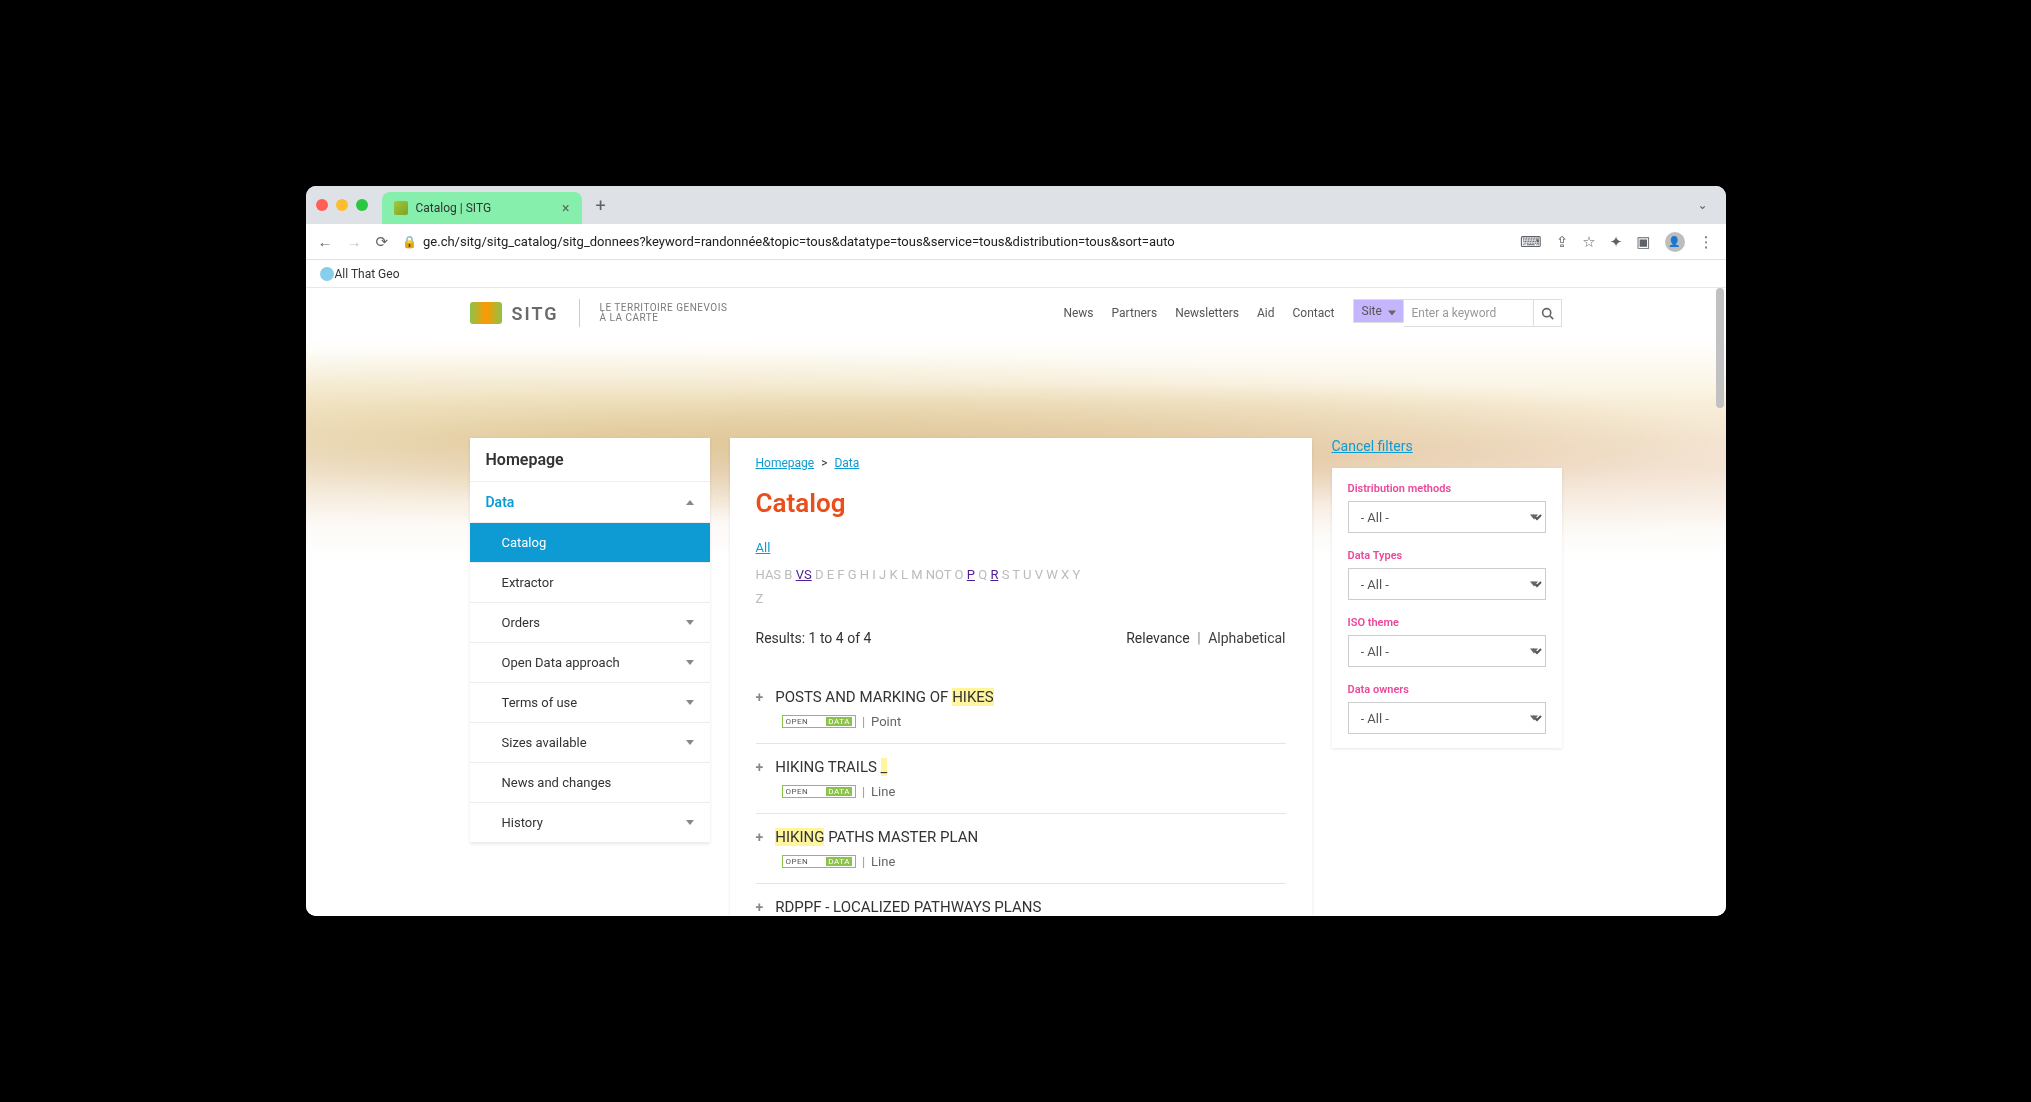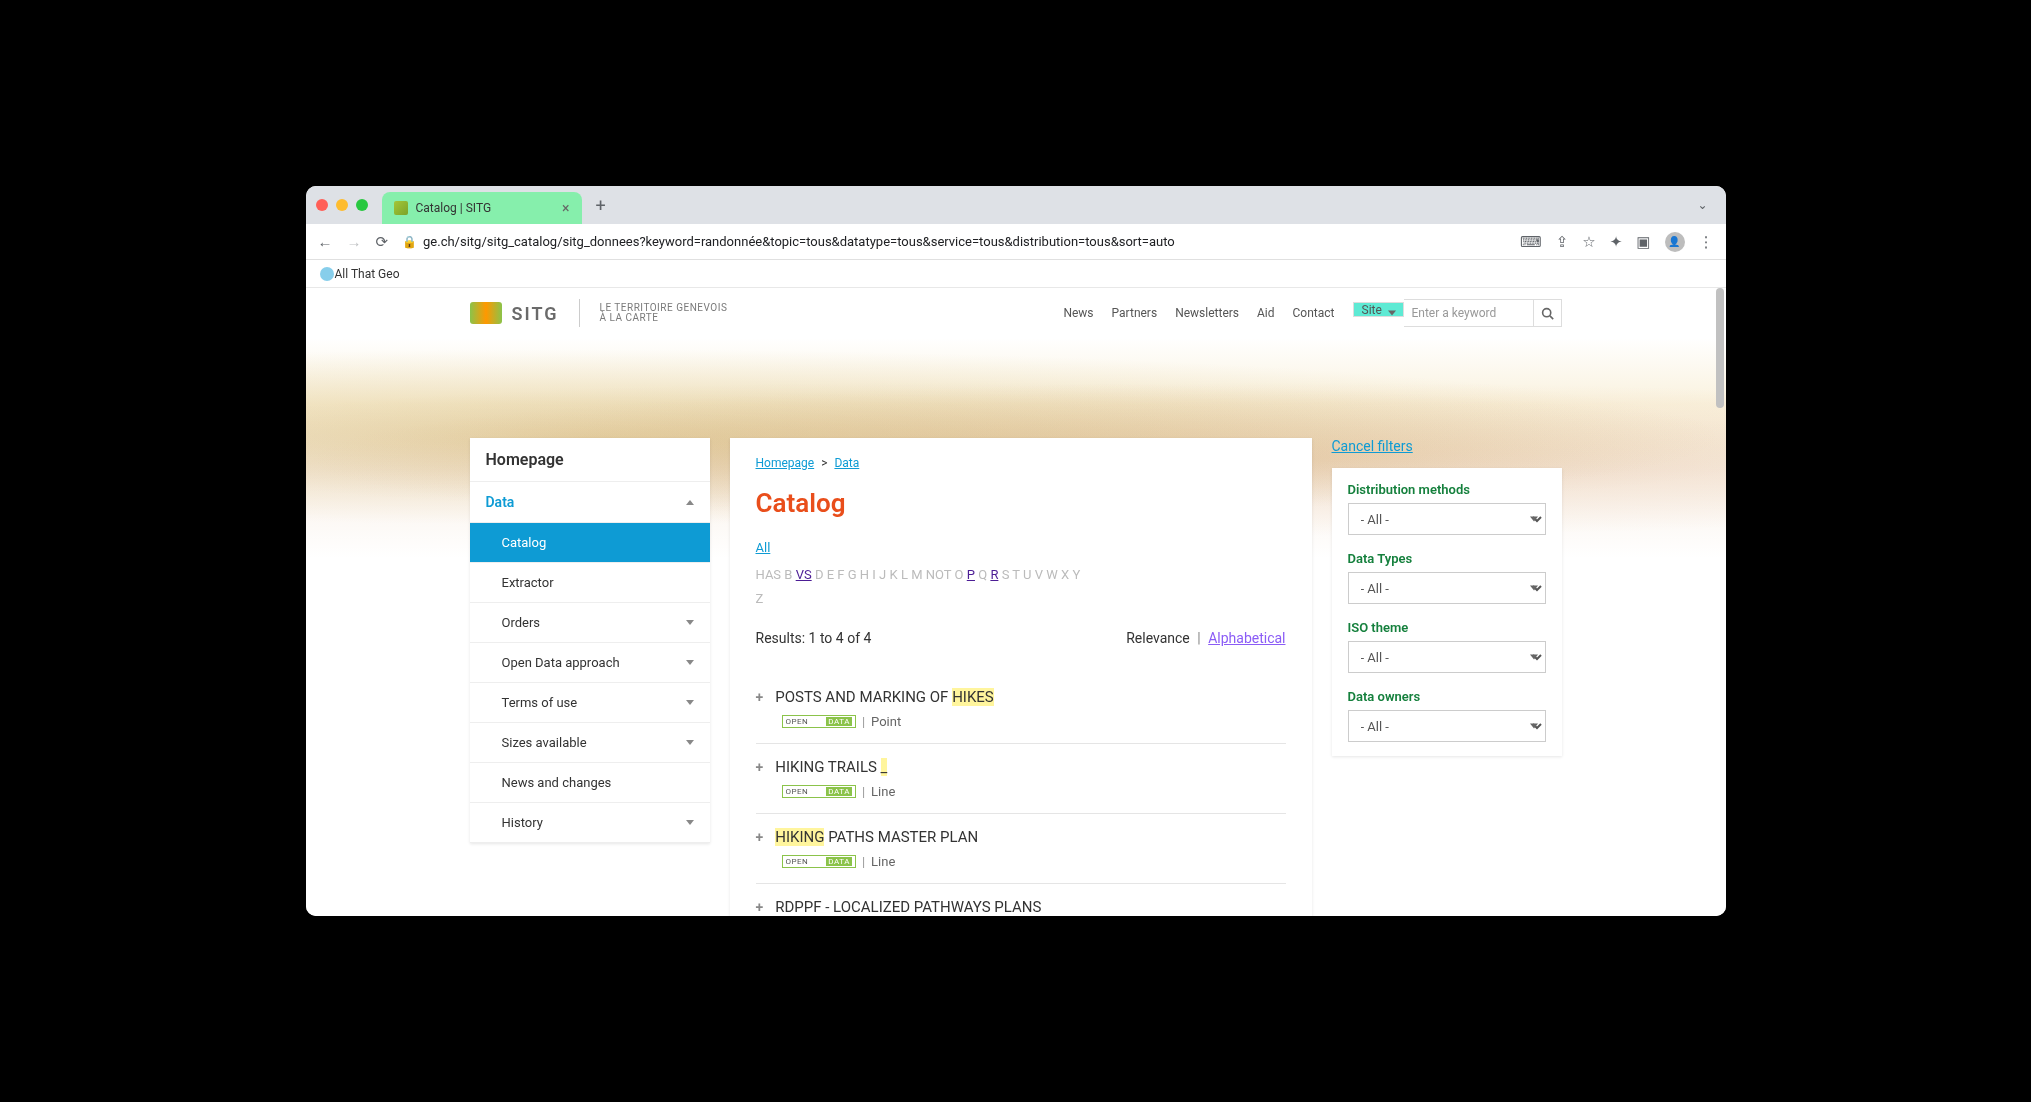--- a/index.html
+++ b/index.html
@@ -30,21 +30,21 @@
 .hero-bg::before{content:"";position:absolute;inset:0;background:radial-gradient(ellipse 80% 40% at 20% 45%,rgba(184,134,11,.25),transparent),radial-gradient(ellipse 70% 35% at 70% 55%,rgba(205,133,63,.2),transparent),radial-gradient(ellipse 60% 30% at 45% 50%,rgba(160,120,60,.15),transparent)}
 .topbar{position:relative;height:50px;display:flex;align-items:center;padding:0 24px;max-width:1140px;margin:0 auto;width:100%}
 .logo-area{display:flex;align-items:center;gap:10px}
 .logo-mark{width:32px;height:22px;background:linear-gradient(90deg,#8bc34a,#ff9800,#8bc34a);border-radius:3px}
 .logo-text{display:flex;flex-direction:column;line-height:1;font-size:10px;color:#7a7a7a;letter-spacing:.5px}
 .logo-sitg{font-size:18px;font-weight:600;color:#6a6a6a;letter-spacing:2px}
 .logo-divider{width:1px;height:28px;background:#ccc;margin:0 10px}
 .topnav{margin-left:auto;display:flex;gap:18px;font-size:12px;color:#555}
 .topnav a{cursor:pointer}
 .top-search{display:flex;margin-left:18px}
-.top-select{border:1px solid #ddd;height:15px;font-size:12px;padding:0 20px 0 8px;background:#5eead4;appearance:none;position:relative;color:#555}
+.top-select{border:1px solid #ddd;height:24px;font-size:12px;padding:0 20px 0 8px;background:#c4b5fd;appearance:none;position:relative;color:#555}
 .select-wrap{position:relative}
 .select-wrap::after{content:"";position:absolute;right:8px;top:50%;transform:translateY(-50%);border-left:4px solid transparent;border-right:4px solid transparent;border-top:5px solid #666;pointer-events:none}
 .top-input{border:1px solid #ddd;border-left:none;height:28px;font-size:12px;padding:0 8px;width:130px;color:#555}
 .top-input::placeholder{color:#999}
 .top-search-btn{border:1px solid #ddd;border-left:none;height:28px;width:28px;background:#fff;cursor:pointer;color:#666;display:flex;align-items:center;justify-content:center}
 .page-body{position:relative;display:flex;gap:20px;max-width:1140px;margin:0 auto;padding:100px 24px 0;align-items:flex-start}
 .sidebar-left{width:240px;background:#fff;box-shadow:0 1px 3px rgba(0,0,0,.1)}
 .side-item{padding:12px 16px;font-size:14px;color:#333;border-bottom:1px solid #eee;cursor:pointer;display:flex;align-items:center;justify-content:space-between}
 .side-item.top{font-weight:600;font-size:16px}
 .side-item.data-head{color:#0e9bd4;font-weight:600}
@@ -54,39 +54,39 @@
 .chev.up{transform:rotate(180deg)}
 .main-col{flex:1;background:#fff;box-shadow:0 1px 3px rgba(0,0,0,.1);padding:18px 26px}
 .breadcrumb{font-size:12px;color:#333}
 .breadcrumb a{color:#0e9bd4;text-decoration:underline;cursor:pointer}
 .breadcrumb .sep{color:#333;margin:0 4px}
 .h-catalog{color:#e94e1b;font-size:26px;font-weight:600;margin:18px 0}
 .alpha{font-size:13px;color:#bbb;line-height:1.8}
 .alpha .all{color:#0e9bd4;text-decoration:underline;cursor:pointer;display:inline-block;margin-bottom:4px}
 .alpha .enabled{color:#4c1d95;text-decoration:underline;cursor:pointer}
 .results-row{display:flex;justify-content:space-between;font-size:14px;margin:20px 0 28px;color:#333}
-.results-row a{color:#8b5cf6;text-decoration:underline;cursor:pointer}
+.results-row a{color:#404040;cursor:pointer}
 .results-row .sep2{color:#888;margin:0 4px}
 .result-item{border-bottom:1px solid #e5e5e5;padding:14px 0}
 .result-title{display:flex;align-items:center;gap:12px;font-size:15px;color:#333}
 .plus{color:#888;font-size:14px;font-weight:600}
 .hl{background:#fff59d}
 .result-meta{margin:8px 0 0 26px;font-size:13px;color:#666;display:flex;align-items:center;gap:6px}
 .od-badge{display:inline-flex;align-items:center;border:1px solid #8bc34a;font-size:8px;letter-spacing:.5px;padding:1px 3px;color:#555;gap:18px}
 .od-badge .odg{background:#8bc34a;color:#fff;padding:0 2px}
 .sep3{color:#999}
 .right-col{width:230px;display:flex;flex-direction:column;gap:14px}
 .cancel-filters{color:#0e9bd4;text-decoration:underline;font-size:14px;cursor:pointer}
 .search-panel{background:#e94e1b;padding:14px}
 .search-panel-title{color:#fff;font-size:14px;font-weight:600;margin-bottom:10px}
 .search-panel-row{display:flex}
 .search-panel input{flex:1;height:32px;border:none;padding:0 8px;font-size:13px;min-width:0}
 .search-panel button{width:32px;height:32px;border:none;border-left:1px solid #ddd;background:#fff;cursor:pointer;color:#555}
 .filter-block{padding:0 2px}
-.filter-label{font-size:13px;font-weight:600;color:#15803d;margin-bottom:6px}
+.filter-label{font-size:11px;font-weight:600;color:#ec4899;margin-bottom:6px}
 .filter-select{width:100%;height:32px;border:1px solid #ccc;padding:0 8px;font-size:13px;color:#555;background:#fff}
 .filters-box{background:#fff;box-shadow:0 1px 3px rgba(0,0,0,.1);padding:14px;display:flex;flex-direction:column;gap:16px}
 svg.mag{width:13px;height:13px}
 </style>
 </head>
 <body>
 
 <div class="macos-window">
 
   <div class="tabbar">

